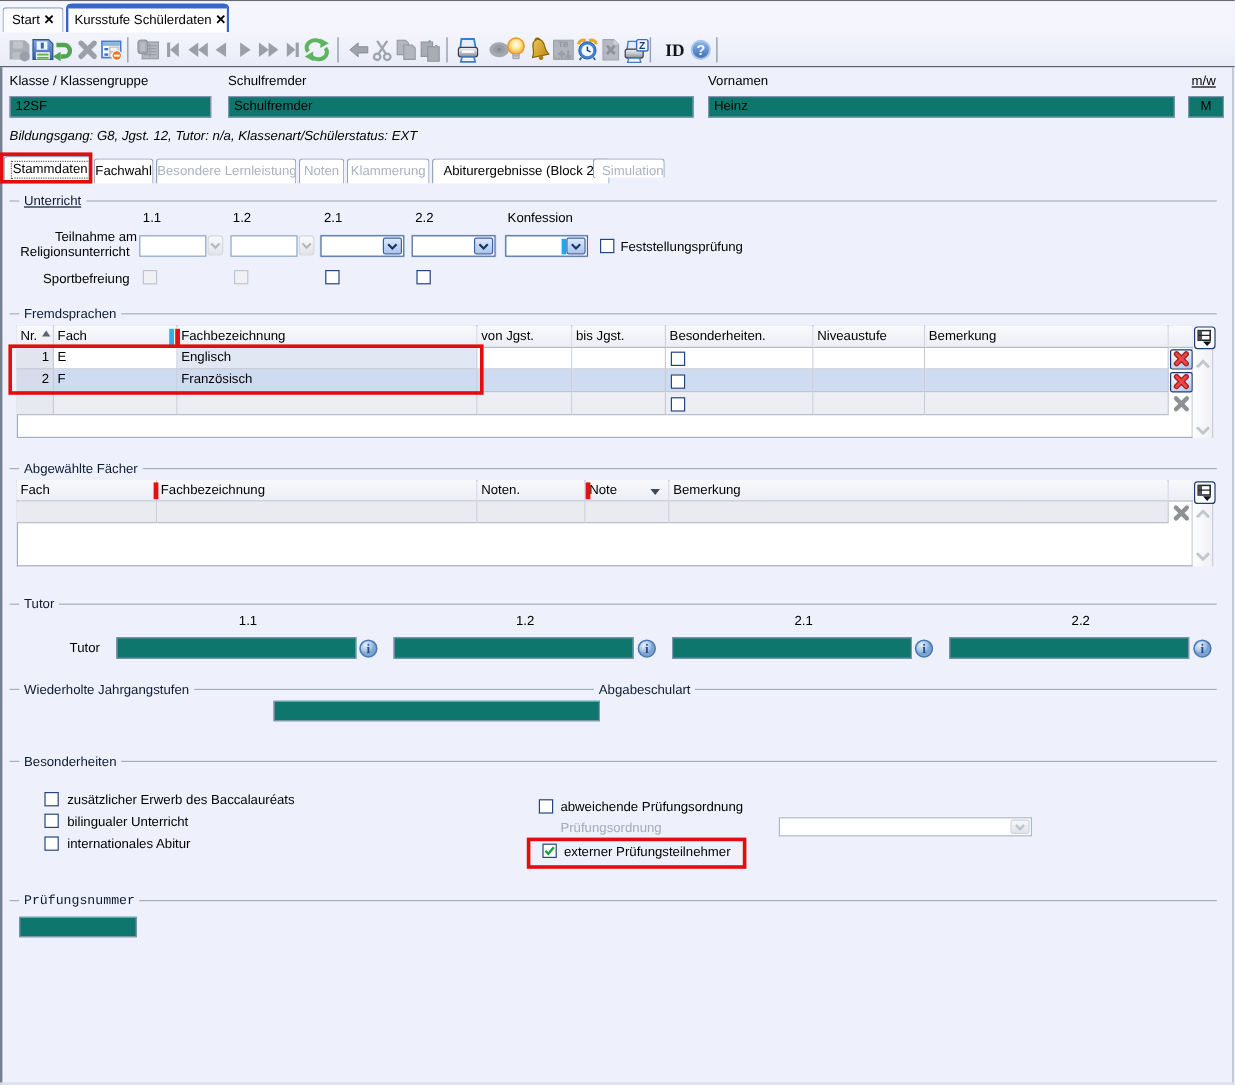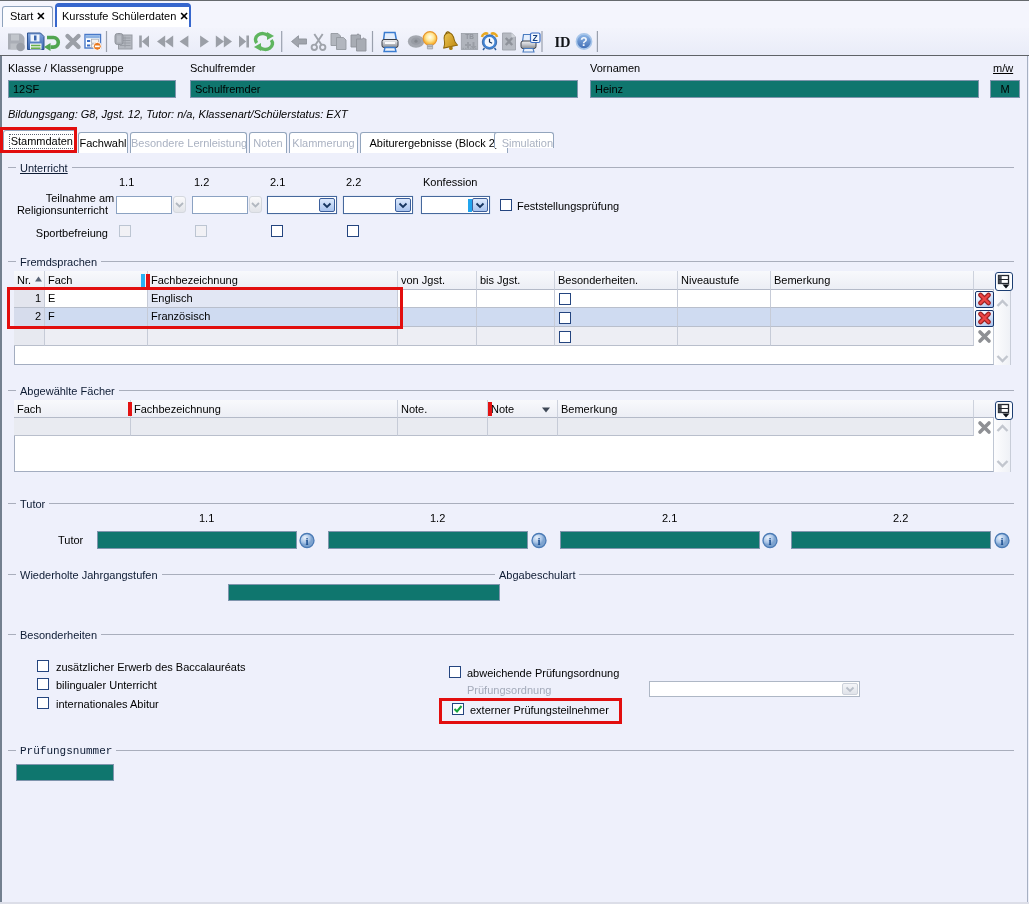--- a/index.html
+++ b/index.html
@@ -371,21 +371,21 @@
       <path d="M6.5 11.5 L13.5 11.5 L10 15.4 z" fill="#0c1016"></path>
     </svg></div>
 <div class="redbox" style="left:7px;top:287px;width:396px;height:42px;"></div>
 
 <div class="gline" style="left:8px;top:390px;width:1006px;"></div>
 <div class="glabel" style="left:16px;top:385px;">Abgewählte Fächer</div>
 <div class="abs" style="left:14px;top:400px;width:980px;height:72px;background:#fff;border:1px solid #a3adc0;border-right:1px solid #c0c7d4;"></div>
 <div class="hcell" style="left:14px;top:400px;width:117px;height:18px;background:linear-gradient(#f8f9fc,#eceef5);border-bottom:1px solid #b4bac8;">Fach</div>
 <div class="hcell" style="left:131px;top:400px;width:267px;height:18px;background:linear-gradient(#f8f9fc,#eceef5);border-bottom:1px solid #b4bac8;">Fachbezeichnung</div>
 <div class="abs" style="left:128px;top:402px;width:4px;height:14px;background:#e31212;"></div>
-<div class="hcell" style="left:398px;top:400px;width:90px;height:18px;background:linear-gradient(#f8f9fc,#eceef5);border-bottom:1px solid #b4bac8;">Note.</div>
+<div class="hcell" style="left:398px;top:400px;width:90px;height:18px;background:linear-gradient(#f8f9fc,#eceef5);border-bottom:1px solid #b4bac8;">Noten.</div>
 <div class="hcell" style="left:488px;top:400px;width:70px;height:18px;background:linear-gradient(#f8f9fc,#eceef5);border-bottom:1px solid #b4bac8;">Note<svg width="11" height="8" style="position:absolute;right:5px;top:6px;">
       <path d="M1 1.5 L9 1.5 L5 6.5 z" fill="#3e4856"></path>
     </svg></div>
 <div class="abs" style="left:488px;top:402px;width:4px;height:14px;background:#e31212;"></div>
 <div class="hcell" style="left:558px;top:400px;width:416px;height:18px;background:linear-gradient(#f8f9fc,#eceef5);border-bottom:1px solid #b4bac8;">Bemerkung</div>
 <div class="hcell" style="left:974px;top:400px;width:20px;height:18px;background:linear-gradient(#f8f9fc,#eceef5);border-bottom:1px solid #b4bac8;border-right:none;"></div>
 
 <div class="rcell" style="left:14px;top:418px;width:117px;height:18px;background:#e9ebf1;"></div>
 <div class="rcell" style="left:131px;top:418px;width:267px;height:18px;background:#e9ebf1;"></div>
 <div class="rcell" style="left:398px;top:418px;width:90px;height:18px;background:#e9ebf1;"></div>

